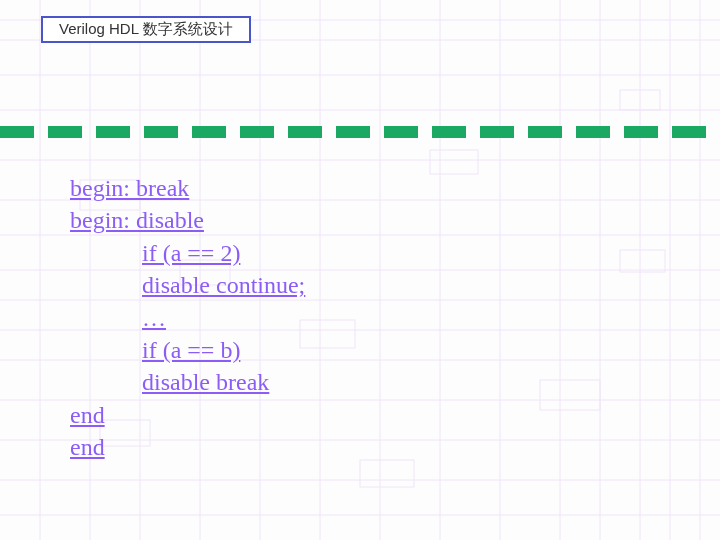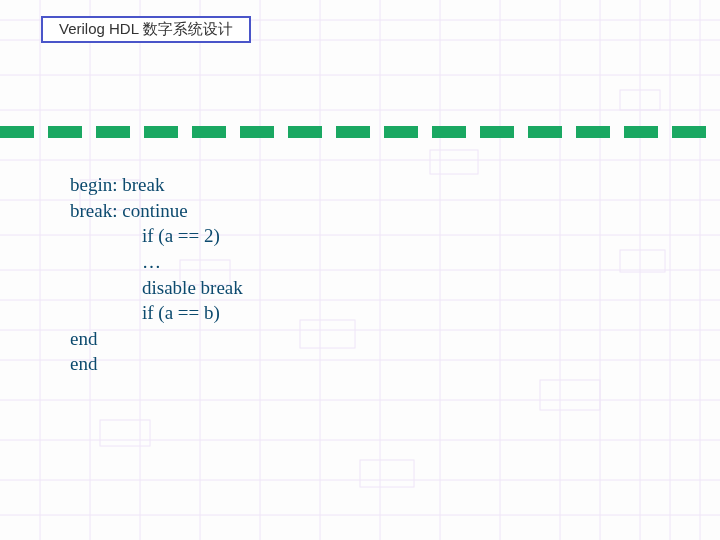--- a/index.html
+++ b/index.html
@@ -42,24 +42,25 @@
   }
   .dash-rule span {
     width: 34px;
     height: 12px;
     background: #1aa862;
   }
   .code-block {
     position: absolute;
     top: 172px;
     left: 70px;
-    font-size: 19px;
+    font-size: 24px;
     line-height: 1.35;
-    color: #0c4a6e;
+    color: #8b5cf6;
     z-index: 2;
+    text-decoration: underline;
   }
   .code-block .indent { padding-left: 72px; }
 </style>
 </head>
 <body>
 
 <svg class="bg-circuit" viewBox="0 0 720 540" preserveAspectRatio="none">
   <g stroke="#c9a6e8" stroke-width="1" fill="none">
     <line x1="0" y1="20" x2="720" y2="20"></line>
     <line x1="0" y1="40" x2="720" y2="40"></line>
@@ -119,20 +120,21 @@
     <span></span>
   <span></span>
     <span></span>
     <span></span>
     <span></span>
     <span></span>
 </div>
 
 <div class="code-block">
   <div>begin: break</div>
-  <div>break: continue</div>
+  <div>begin: disable</div>
   <div class="indent">if (a == 2)</div>
+  <div class="indent">disable continue;</div>
   <div class="indent">…</div>
+  <div class="indent">if (a == b)</div>
   <div class="indent">disable break</div>
-  <div class="indent">if (a == b)</div>
   <div>end</div>
   <div>end</div>
 </div>
 
 </body></html>

